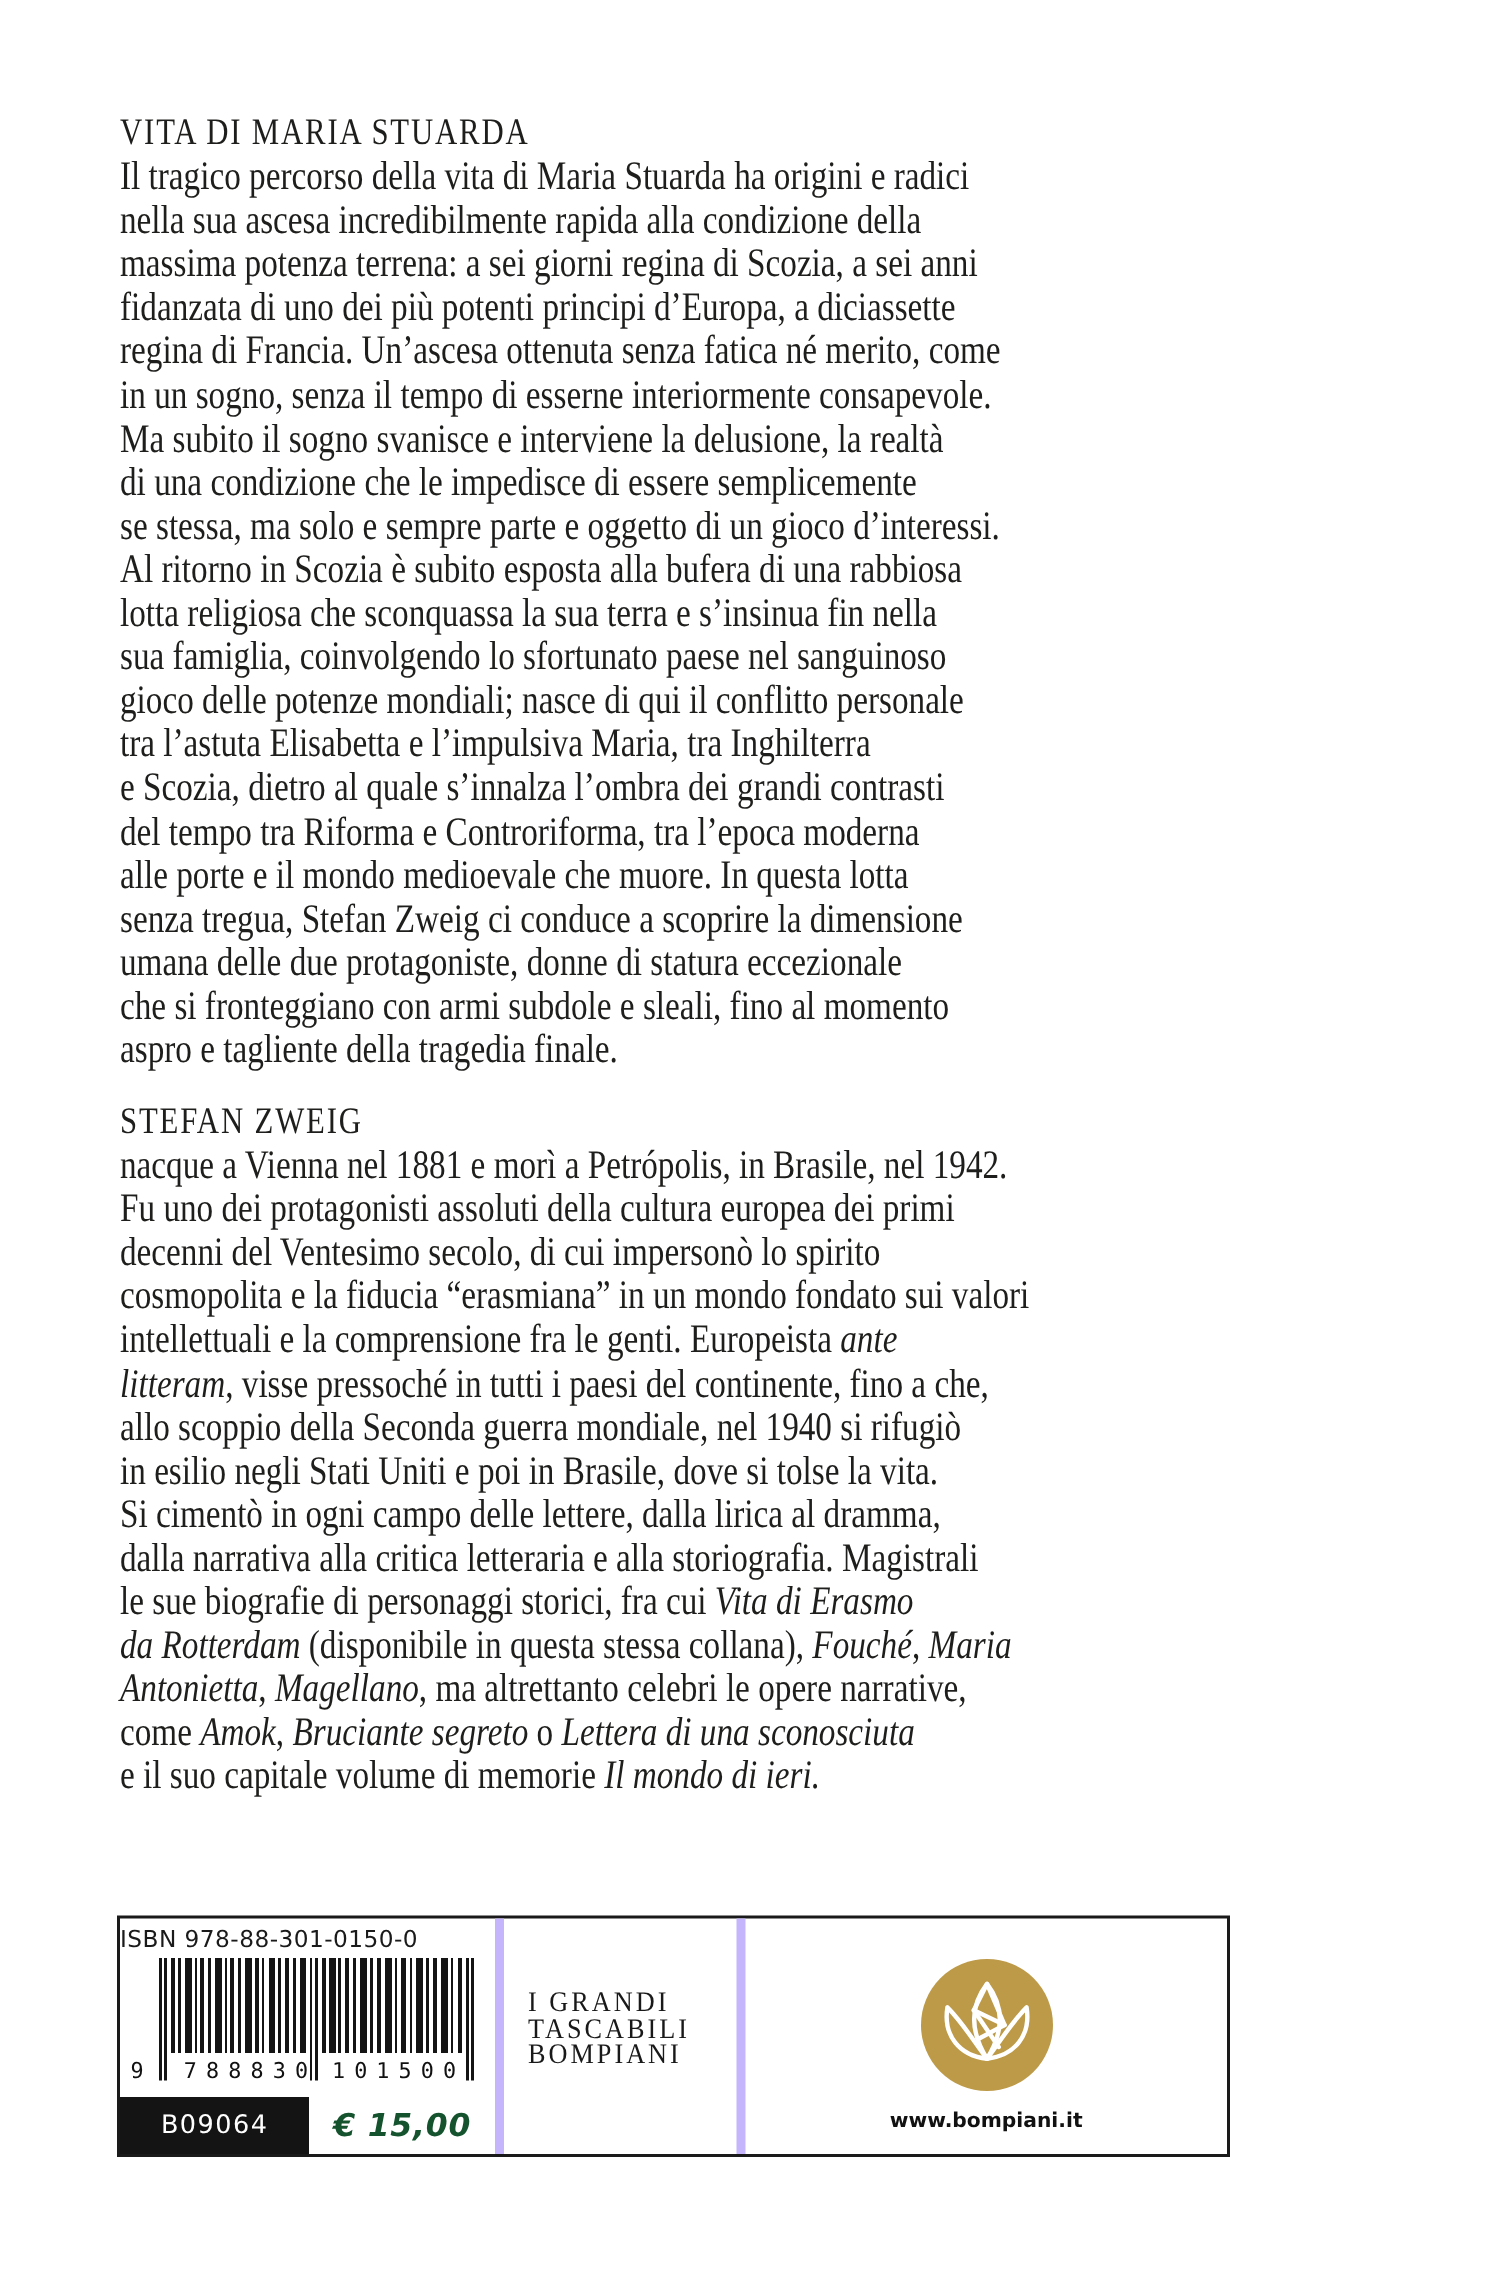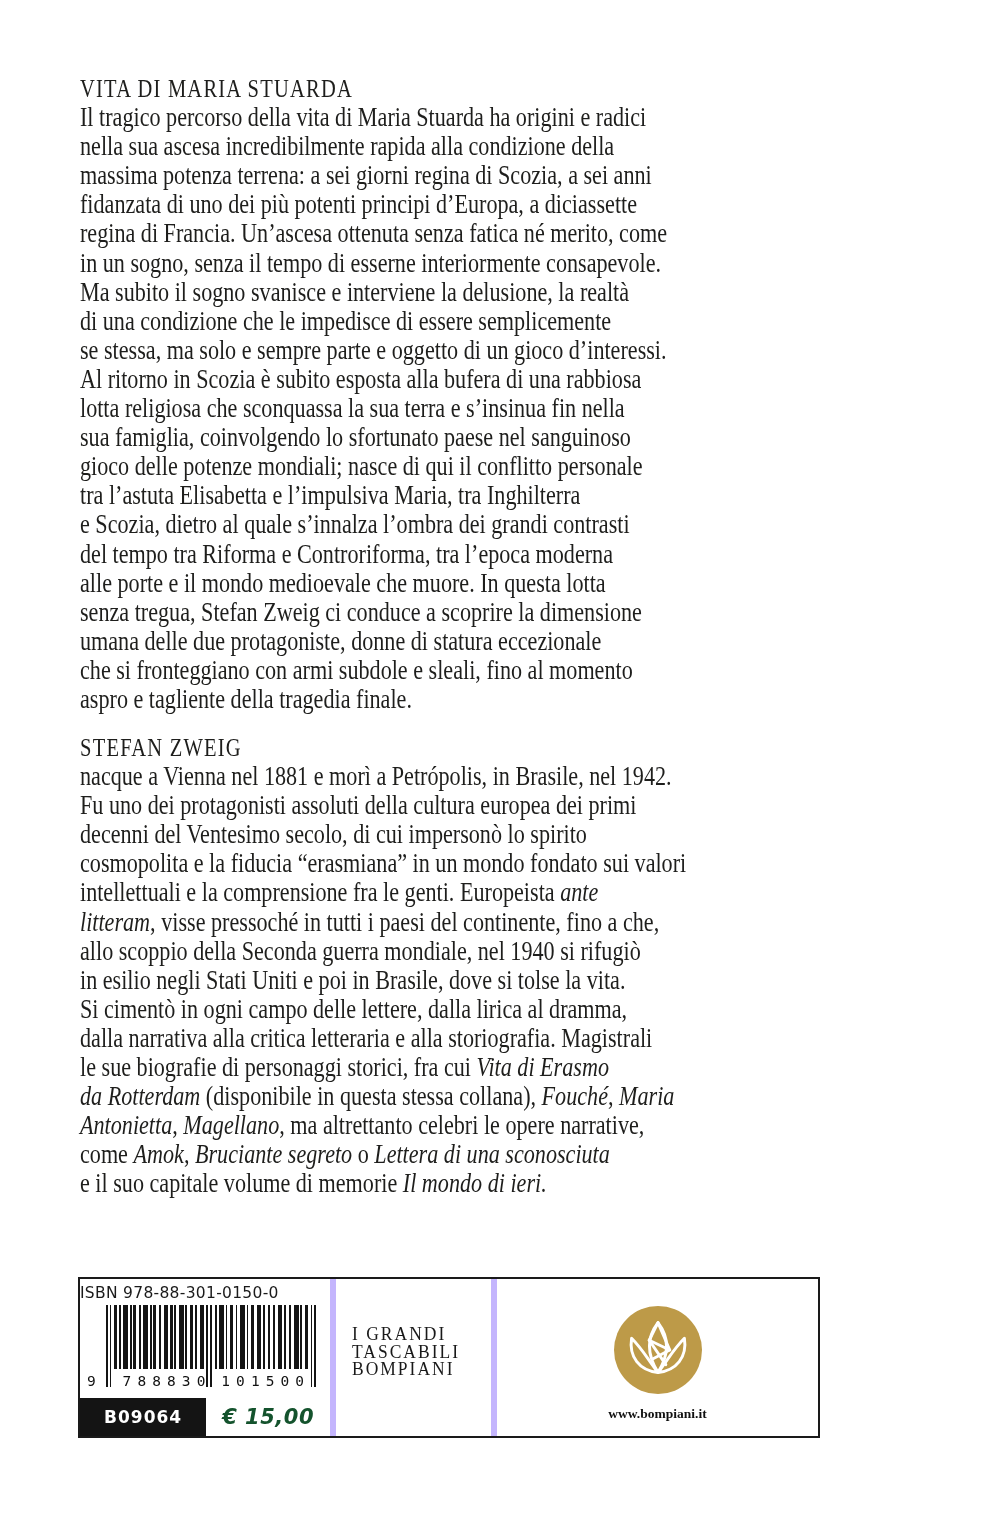--- a/index.html
+++ b/index.html
@@ -50,37 +50,37 @@
     font-family:"DejaVu Sans Mono","Liberation Mono",monospace;
     font-size:14.5px;color:#111;
   }
   .d9{left:-19px;}
   .dg1{left:5%;width:42%;text-align:center;letter-spacing:0.42em;text-indent:0.42em;}
   .dg2{left:52%;width:43%;text-align:center;letter-spacing:0.42em;text-indent:0.42em;}
   .bstrip{margin-top:auto;display:flex;height:38px;}
   .code-box{
     width:50.5%;background:#141414;color:#fff;
     display:flex;align-items:center;justify-content:center;
-    font-weight:bold;font-size:17px;letter-spacing:1px;
+    font-weight:normal;font-size:17px;letter-spacing:1px;
   }
   .price-box{
     flex:1;display:flex;align-items:center;justify-content:center;
     font-weight:bold;font-size:21px;color:#14532d;letter-spacing:0.5px;font-style:italic;
   }
   .cell-series{
     width:161px;display:flex;flex-direction:column;justify-content:center;
     padding:0 0 10px 16px;
     font-family:"Liberation Serif","DejaVu Serif",serif;
     font-size:17.5px;line-height:17.5px;letter-spacing:2px;color:#191919;
   }
   .cell-series .ln{transform:scaleY(1.08);transform-origin:0 50%;}
   .cell-logo{flex:1;display:flex;flex-direction:column;align-items:center;}
   .logo-circle{width:88px;height:88px;margin-top:27px;}
   .logo-url{
-    margin-top:auto;margin-bottom:14px;font-weight:bold;font-size:13.5px;color:#111;font-family:Liberation Serif, serif;
+    margin-top:auto;margin-bottom:14px;font-weight:bold;font-size:13.5px;color:#111;
   }
 </style>
 </head>
 <body>
 
 <div class="page">
 
   <section class="textblock" id="synopsis">
     <h2>VITA DI MARIA STUARDA</h2>
     <div>

